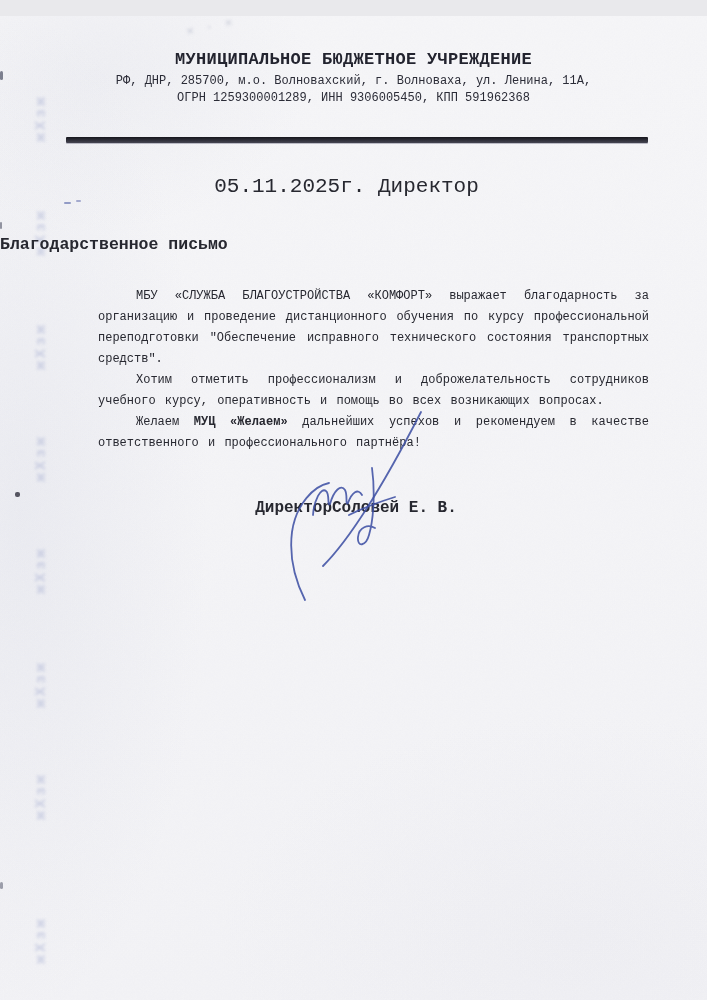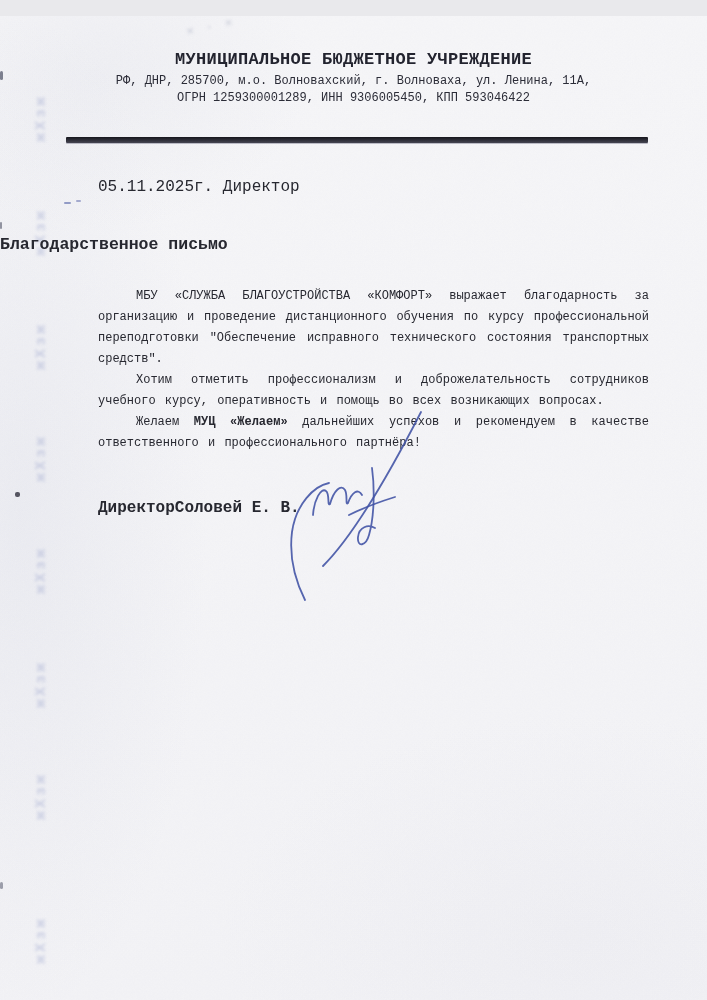--- a/index.html
+++ b/index.html
@@ -27,40 +27,40 @@
   .rule {
     position: absolute; top: 121px; left: 66px; width: 582px; height: 6px;
     background: linear-gradient(#15151b, #454552);
     border-radius: 1px;
     box-shadow: 0 1px 0 rgba(120,120,140,0.45);
   }
 
   
   .meta-row {
     position: absolute; top: 161px; left: 98px; right: 112px;
-    display: flex; justify-content: flex-start;
-    font-size: 16px; line-height: 20px;
+    display: flex; justify-content: center;
+    font-size: 21px; line-height: 20px;
   }
 
   .letter-title {
     position: absolute; top: 219px; left: 0; right: 0;
     text-align: left; font-weight: bold; font-size: 16.5px; margin: 0;
   }
 
   
   .body-text { position: absolute; top: 270px; left: 98px; width: 551px; }
   .body-text p {
     margin: 0; text-indent: 38px; text-align: justify;
     font-size: 12px; line-height: 21px; word-spacing: 2px; color: #26272f;
   }
 
   
   .sig-row {
     position: absolute; top: 483px; left: 98px; right: 93px;
-    display: flex; justify-content: flex-start;
+    display: flex; justify-content: center;
     font-weight: bold; font-size: 16px;
   }
 
   .sign-svg { position: absolute; left: 278px; top: 390px; width: 150px; height: 200px; }
   .sign-svg path { fill: none; stroke: #3f51a5; stroke-width: 1.8; stroke-linecap: round; opacity: 0.88; }
 
   
   .bleed {
     position: absolute; left: 33px;
     writing-mode: vertical-rl; transform: rotate(180deg);
@@ -92,21 +92,21 @@
       <div class="bleed" style="top: 644px;">жХзж</div>
       <div class="bleed" style="top: 756px;">жХзж</div>
       <div class="bleed" style="top: 900px;">жХзж</div>
     </div>
   <div class="smudge">× · ×</div>
 
   <div class="header">
     <div class="org-line">МУНИЦИПАЛЬНОЕ  БЮДЖЕТНОЕ УЧРЕЖДЕНИЕ</div>
     <div class="addr-gap"></div>
     <div class="addr-line">РФ, ДНР, 285700, м.о. Волновахский, г. Волноваха,  ул. Ленина, 11А,</div>
-    <div class="addr-line">ОГРН 1259300001289, ИНН 9306005450, КПП 593046422</div>
+    <div class="addr-line">ОГРН 1259300001289, ИНН 9306005450, КПП 591962368</div>
   </div>
 
   <div class="rule"></div>
 
   <div class="meta-row">
     <span>05.11.2025</span>
     <span>г. Директор</span>
   </div>
 
   <h2 class="letter-title">Благодарственное письмо</h2>

